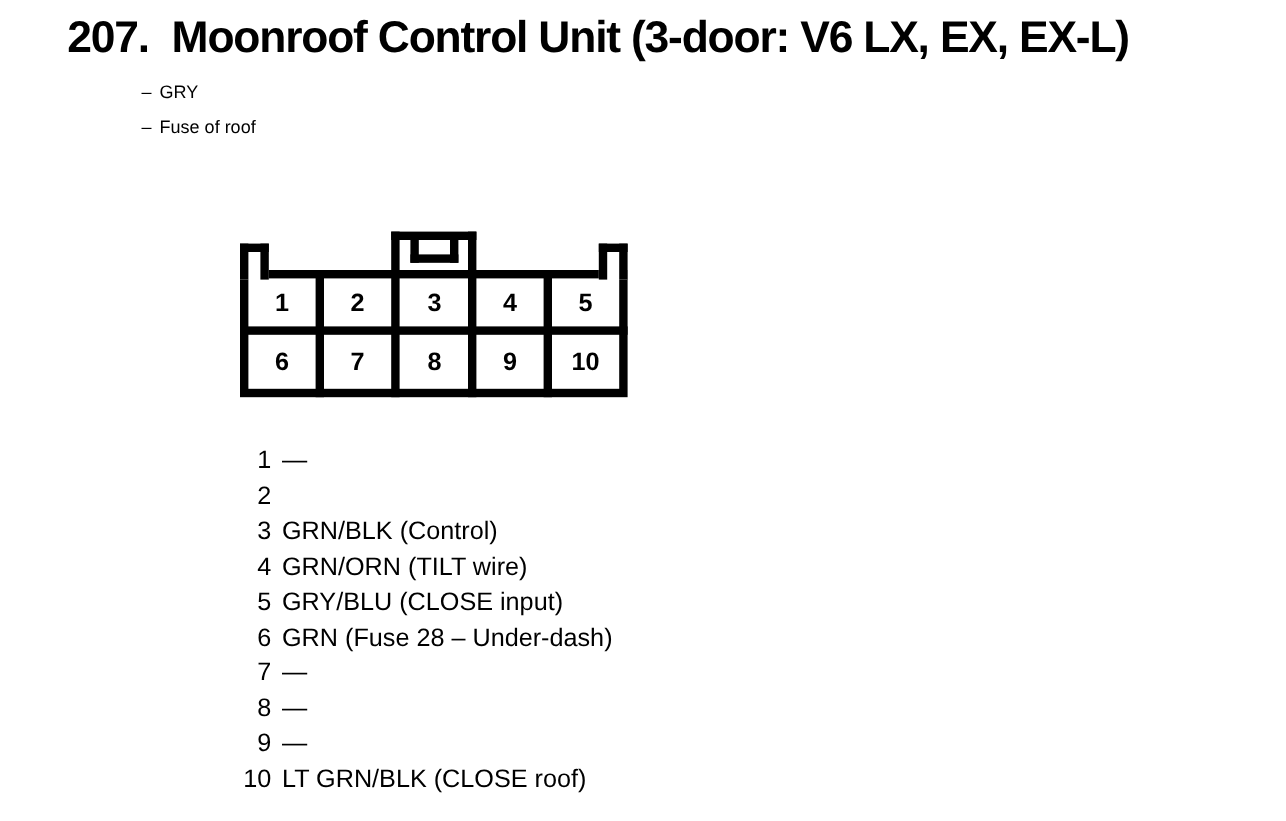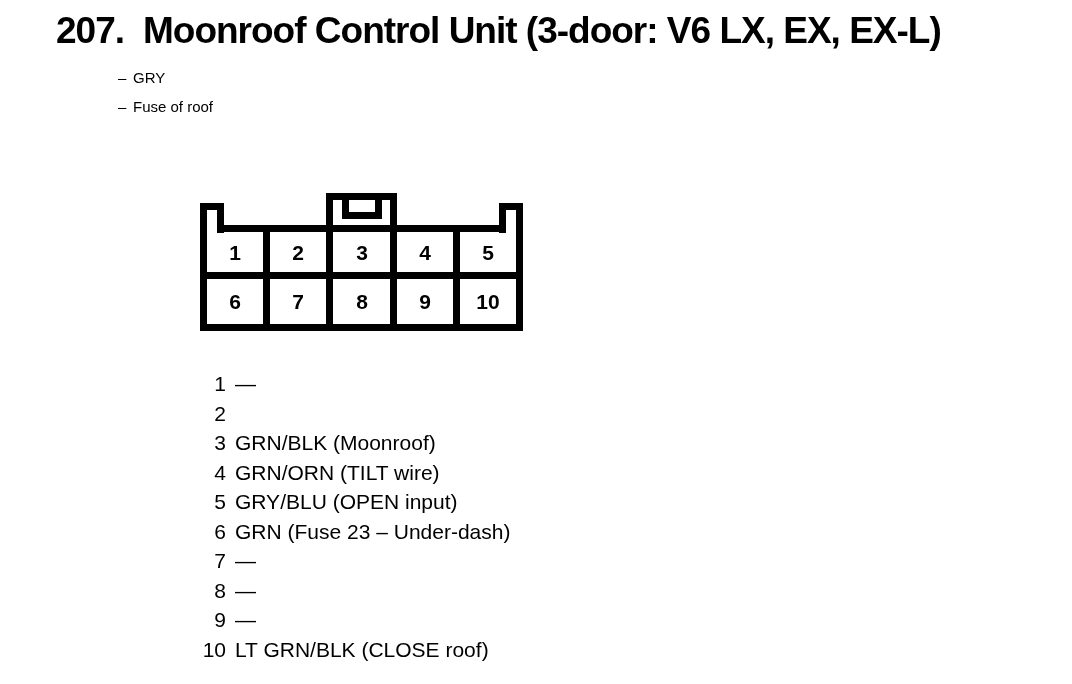--- a/index.html
+++ b/index.html
@@ -177,23 +177,23 @@
     <span class="pin-num r2 c1">6</span>
     <span class="pin-num r2 c2">7</span>
     <span class="pin-num r2 c3">8</span>
     <span class="pin-num r2 c4">9</span>
     <span class="pin-num r2 c5">10</span>
   </div>
 
   <div class="legend">
     <div class="legend-row"><span class="legend-pin">1</span><span class="legend-label">—</span></div>
     <div class="legend-row"><span class="legend-pin">2</span></div>
-    <div class="legend-row"><span class="legend-pin">3</span><span class="legend-label">GRN/BLK (Moonroof)</span></div>
+    <div class="legend-row"><span class="legend-pin">3</span><span class="legend-label">GRN/BLK (Control)</span></div>
     <div class="legend-row"><span class="legend-pin">4</span><span class="legend-label">GRN/ORN (TILT wire)</span></div>
-    <div class="legend-row"><span class="legend-pin">5</span><span class="legend-label">GRY/BLU (OPEN input)</span></div>
-    <div class="legend-row"><span class="legend-pin">6</span><span class="legend-label">GRN (Fuse 23 – Under-dash)</span></div>
+    <div class="legend-row"><span class="legend-pin">5</span><span class="legend-label">GRY/BLU (CLOSE input)</span></div>
+    <div class="legend-row"><span class="legend-pin">6</span><span class="legend-label">GRN (Fuse 28 – Under-dash)</span></div>
     <div class="legend-row"><span class="legend-pin">7</span><span class="legend-label">—</span></div>
     <div class="legend-row"><span class="legend-pin">8</span><span class="legend-label">—</span></div>
     <div class="legend-row"><span class="legend-pin">9</span><span class="legend-label">—</span></div>
     <div class="legend-row"><span class="legend-pin">10</span><span class="legend-label">LT GRN/BLK (CLOSE roof)</span></div>
   </div>
 
 </div>
 
 </body></html>

